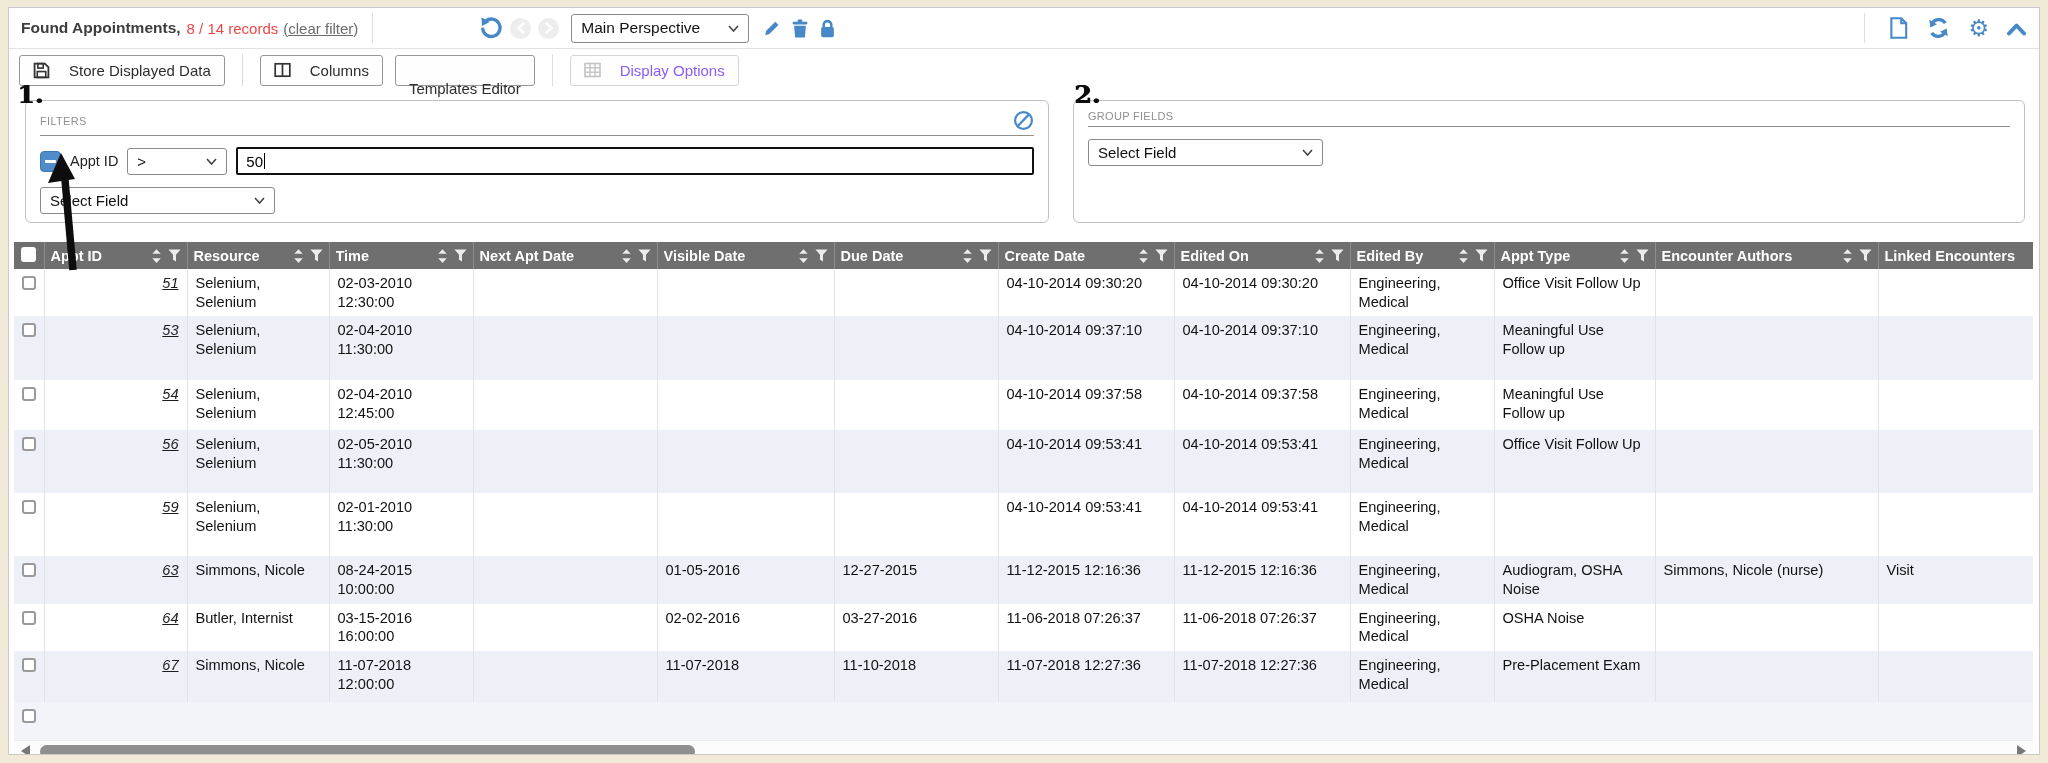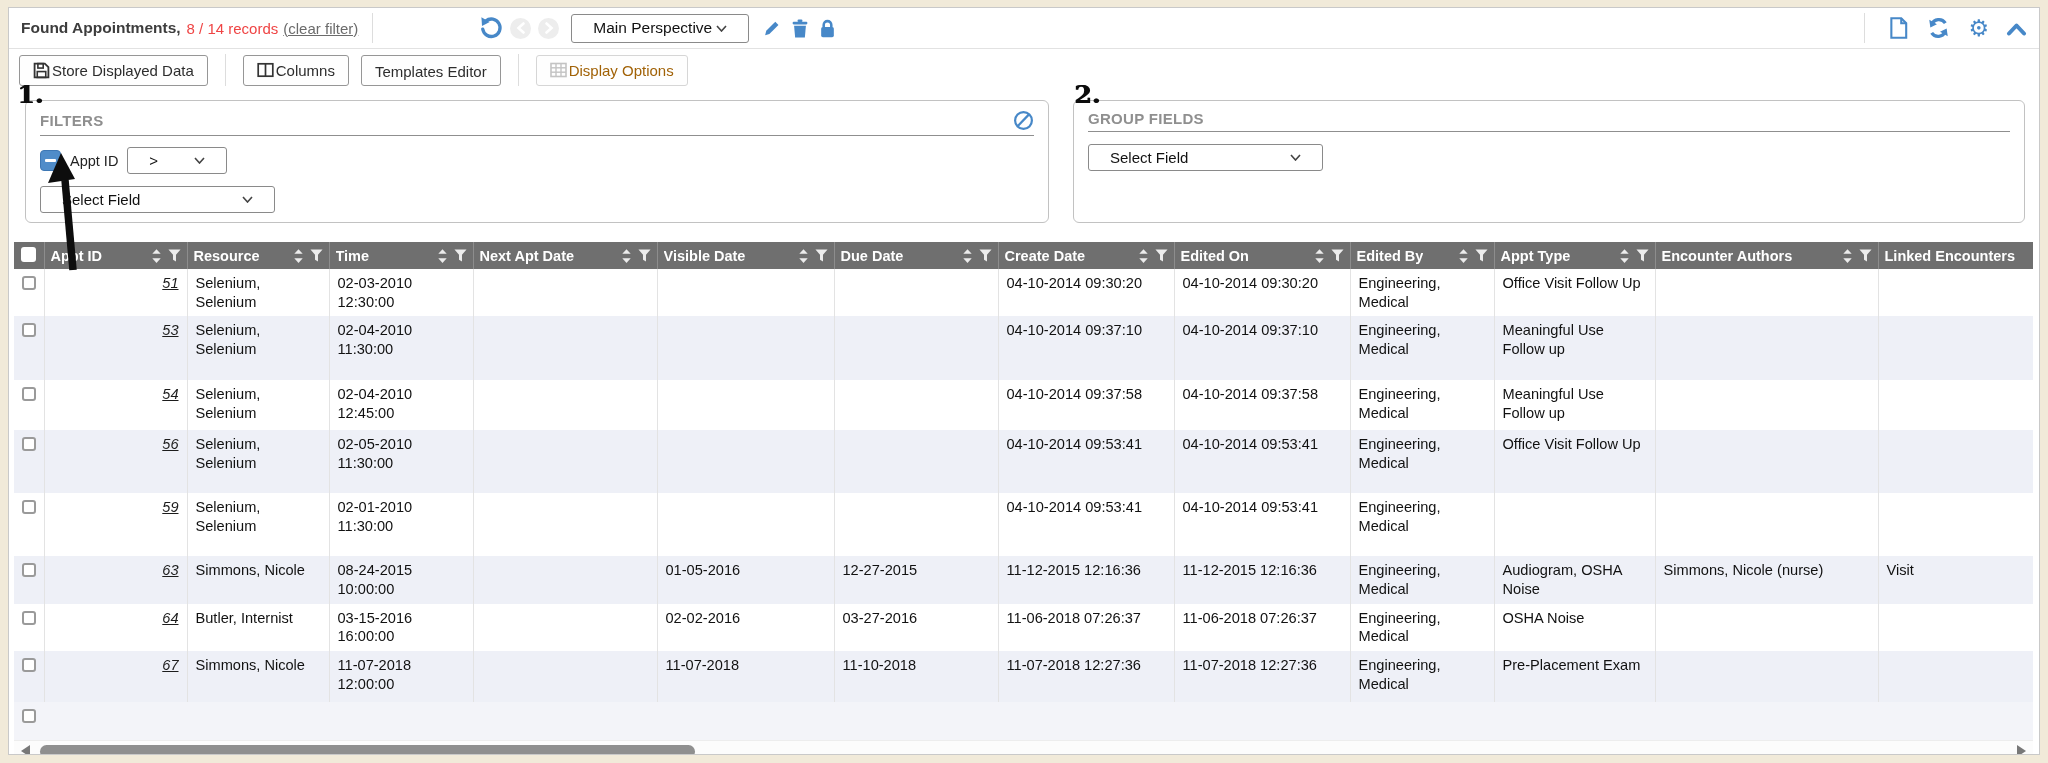--- a/index.html
+++ b/index.html
@@ -25,49 +25,49 @@
   .clearfilter { font-size: 15px; color: #6b6b6b; text-decoration: underline; margin-left: 5px; cursor: pointer; }
   .vsep { width: 1px; height: 30px; background: #ddd; margin: 0 14px; }
   .icon-btn { display: inline-flex; align-items: center; justify-content: center; cursor: pointer; }
   .circ {
     width: 21px; height: 21px; border-radius: 50%; background: #ededed;
     display: inline-flex; align-items: center; justify-content: center; margin-left: 7px; cursor: default;
   }
   .sel {
     height: 29px; background: #fff; border: 1px solid #8a8a8a; border-radius: 3px;
     display: inline-flex; align-items: center; justify-content: space-between;
-    padding: 0 21px; font-size: 15.5px; color: #111; cursor: pointer;
+    padding: 0 9px; font-size: 15.5px; color: #111; cursor: pointer;
   }
   .sel-perspective { width: 178px; margin-left: 12px; }
   .gear { font-size: 23px; color: #4788c8; line-height: 1; }
   .spacer { flex: 1; }
   .tb-gap { width: 92px; }
   
   .toolbar { height: 42px; display: flex; align-items: center; padding: 0 10px; background: #fff; }
   .btn {
-    display: inline-flex; align-items: center; gap: 2px;
+    display: inline-flex; align-items: center; gap: 19px;
     border: 1px solid #969696; border-radius: 3px; background: #fefefe;
     padding: 5px 13px; font-size: 15px; color: #2d2d2d; cursor: pointer; height: 31px;
   }
   .btn + .btn { margin-left: 12px; flex-direction: column; }
-  .btn.disabled { border-color: #d6d6d6; color: #a16207; cursor: default; }
+  .btn.disabled { border-color: #d6d6d6; color: #8b5cf6; cursor: default; }
   .toolbar .vsep { height: 32px; margin: 0 17px; }
   
   .panels-row { display: flex; gap: 24px; padding: 9px 14px 0 16px; height: 132px; }
   .fpanel {
     border: 1px solid #c2c2c2; border-radius: 6px; background: #fff;
     padding: 9px 14px 10px 14px;
   }
   .fpanel.filters { width: 1024px; }
   .fpanel.group { flex: 1; }
   .plabel-row {
     display: flex; align-items: center; justify-content: space-between;
     border-bottom: 1px solid #8f8f8f; padding-bottom: 4px;
   }
-  .plabel { font-size: 15px; font-weight: bold; color: #8f8f8f; letter-spacing: .3px; }
+  .plabel { font-size: 11px; font-weight: normal; color: #8f8f8f; letter-spacing: .3px; }
   .filter-row { display: flex; align-items: center; gap: 9px; margin-top: 11px; }
   .minus-btn {
     width: 21px; height: 21px; background: #4f8cc9; border: 1px solid #3d77b4; border-radius: 4px;
     display: inline-flex; align-items: center; justify-content: center; cursor: pointer; flex: none;
   }
   .minus-btn::after { content: ""; width: 11px; height: 3px; background: #fff; border-radius: 1px; }
   .f-label { font-size: 14.5px; color: #222; white-space: nowrap; }
   .sel-op { width: 100px; height: 27px; font-size: 15px; }
   .value-input {
     flex: 1; height: 28px; border: 2px solid #101010; border-radius: 2px;
@@ -262,20 +262,23 @@
           </span>
         </div>
         <div class="filter-row">
           <span class="minus-btn"></span>
           <span class="f-label">Appt ID</span>
           <div class="sel sel-op">
             <span>&gt;</span>
             <svg width="11" height="7" viewBox="0 0 11 7">
                 <polyline points="1,1 5.5,6 10,1" fill="none" stroke="#444" stroke-width="1.6"></polyline>
               </svg>
+          </div>
+          <div class="value-input">
+            <span>50</span>
           </div>
         </div>
         <div class="sel sel-field">
           <span>Select Field</span>
           <svg width="11" height="7" viewBox="0 0 11 7">
               <polyline points="1,1 5.5,6 10,1" fill="none" stroke="#444" stroke-width="1.6"></polyline>
             </svg>
         </div>
       </div>
       <div class="fpanel group">

